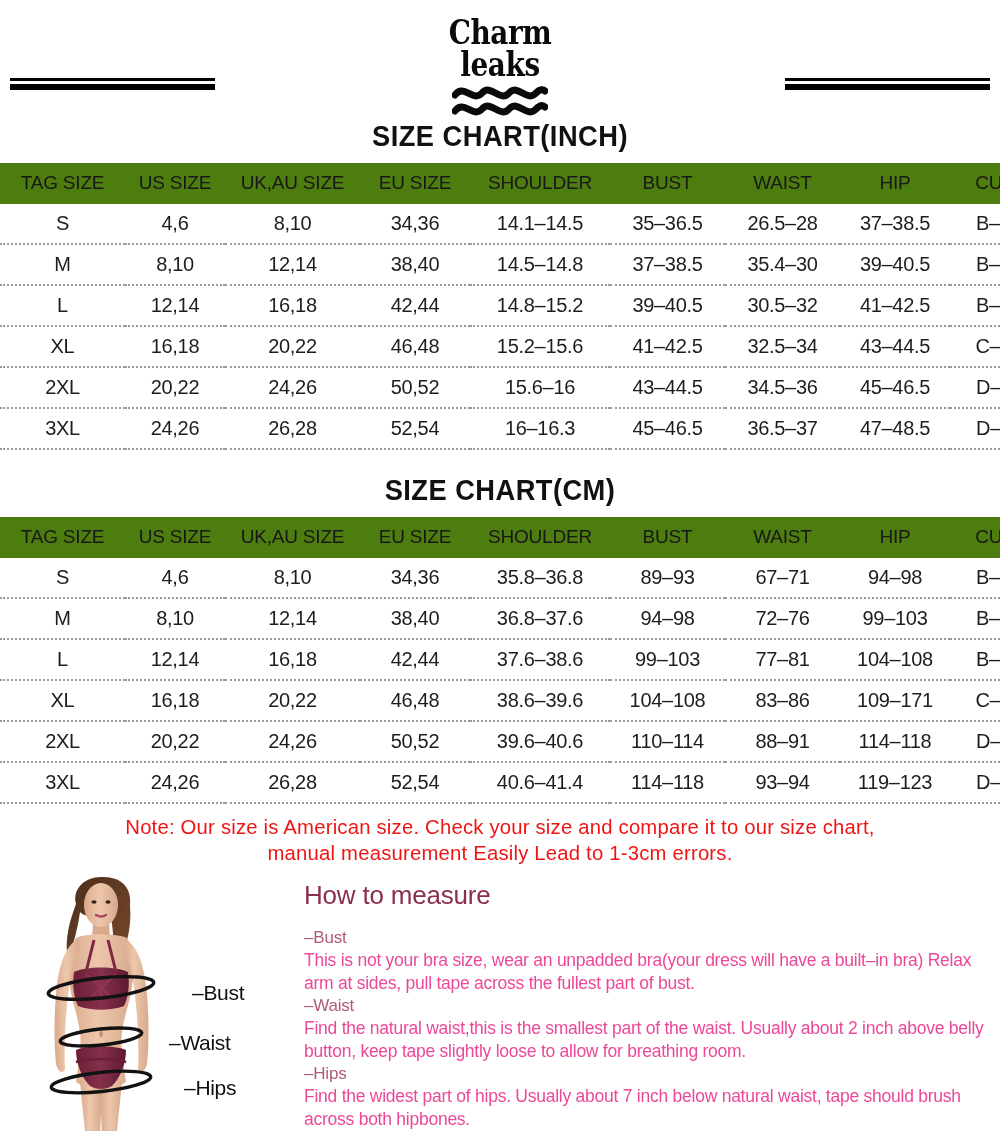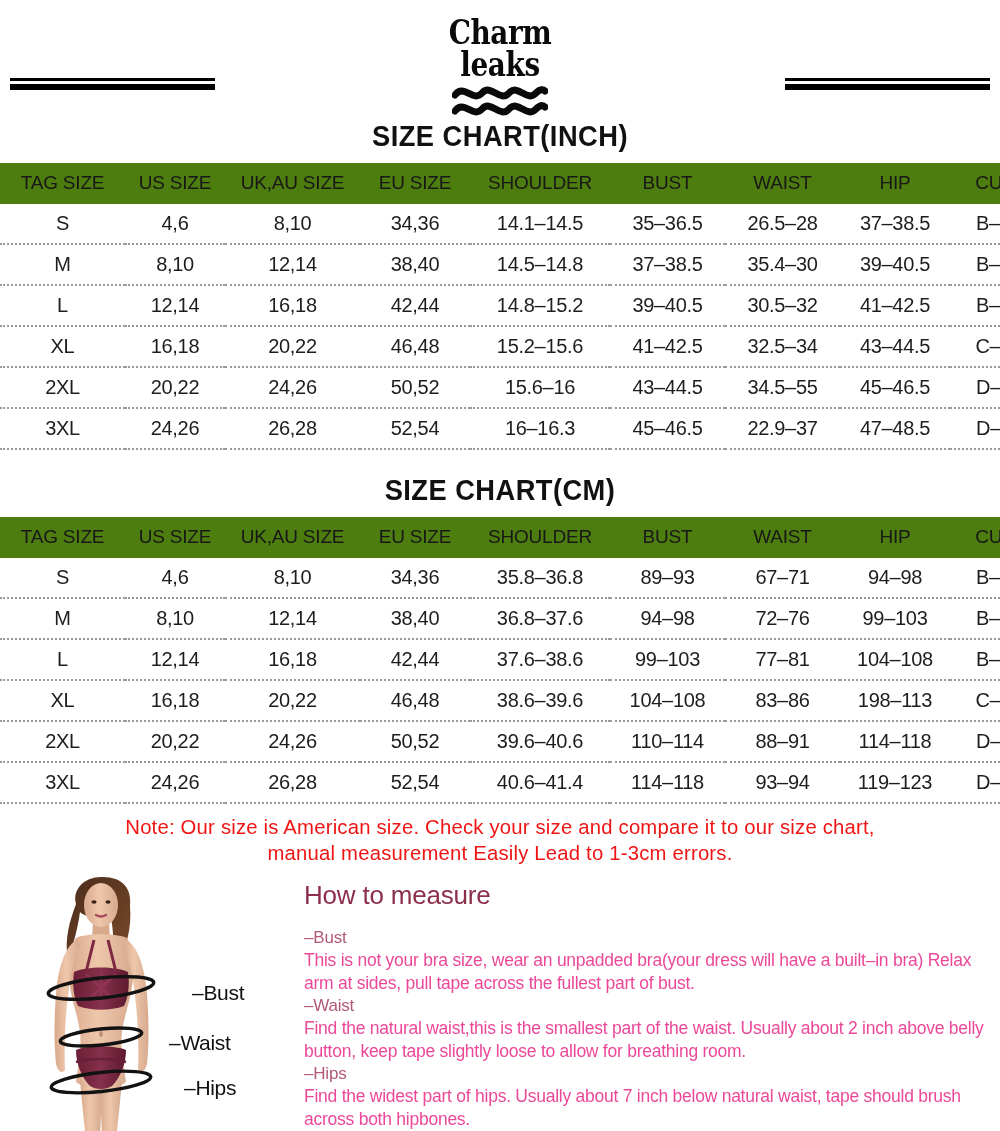--- a/index.html
+++ b/index.html
@@ -274,32 +274,32 @@
       <td>43–44.5</td>
       <td>C–D</td>
     </tr>
     <tr>
       <td>2XL</td>
       <td>20,22</td>
       <td>24,26</td>
       <td>50,52</td>
       <td>15.6–16</td>
       <td>43–44.5</td>
-      <td>34.5–55</td>
+      <td>34.5–36</td>
       <td>45–46.5</td>
       <td>D–E</td>
     </tr>
     <tr>
       <td>3XL</td>
       <td>24,26</td>
       <td>26,28</td>
       <td>52,54</td>
       <td>16–16.3</td>
       <td>45–46.5</td>
-      <td>22.9–37</td>
+      <td>36.5–37</td>
       <td>47–48.5</td>
       <td>D–E</td>
     </tr>
   </tbody>
 </table>
 
 <h2 class="section-title title-cm">SIZE CHART(CM)</h2>
 
 <table class="size-table">
   <colgroup>
@@ -361,21 +361,21 @@
       <td>B–C</td>
     </tr>
     <tr>
       <td>XL</td>
       <td>16,18</td>
       <td>20,22</td>
       <td>46,48</td>
       <td>38.6–39.6</td>
       <td>104–108</td>
       <td>83–86</td>
-      <td>198–113</td>
+      <td>109–171</td>
       <td>C–D</td>
     </tr>
     <tr>
       <td>2XL</td>
       <td>20,22</td>
       <td>24,26</td>
       <td>50,52</td>
       <td>39.6–40.6</td>
       <td>110–114</td>
       <td>88–91</td>

